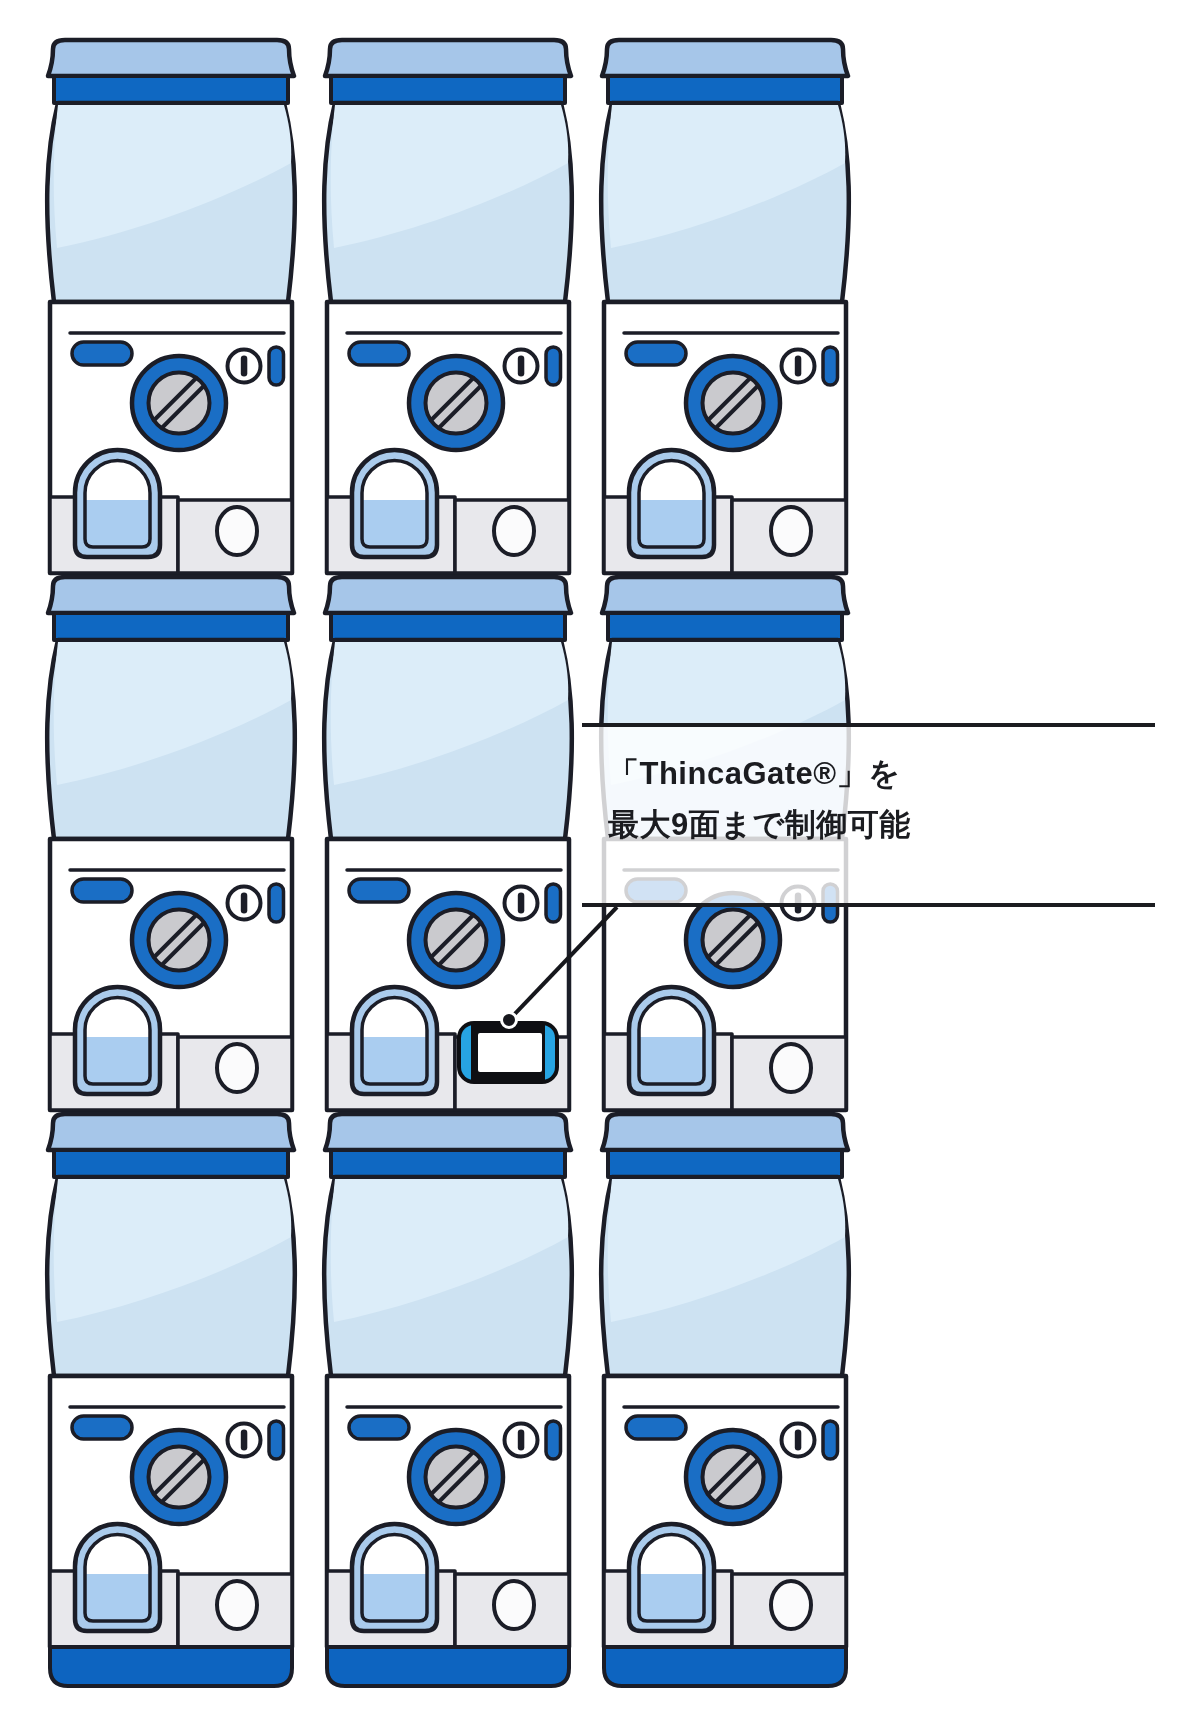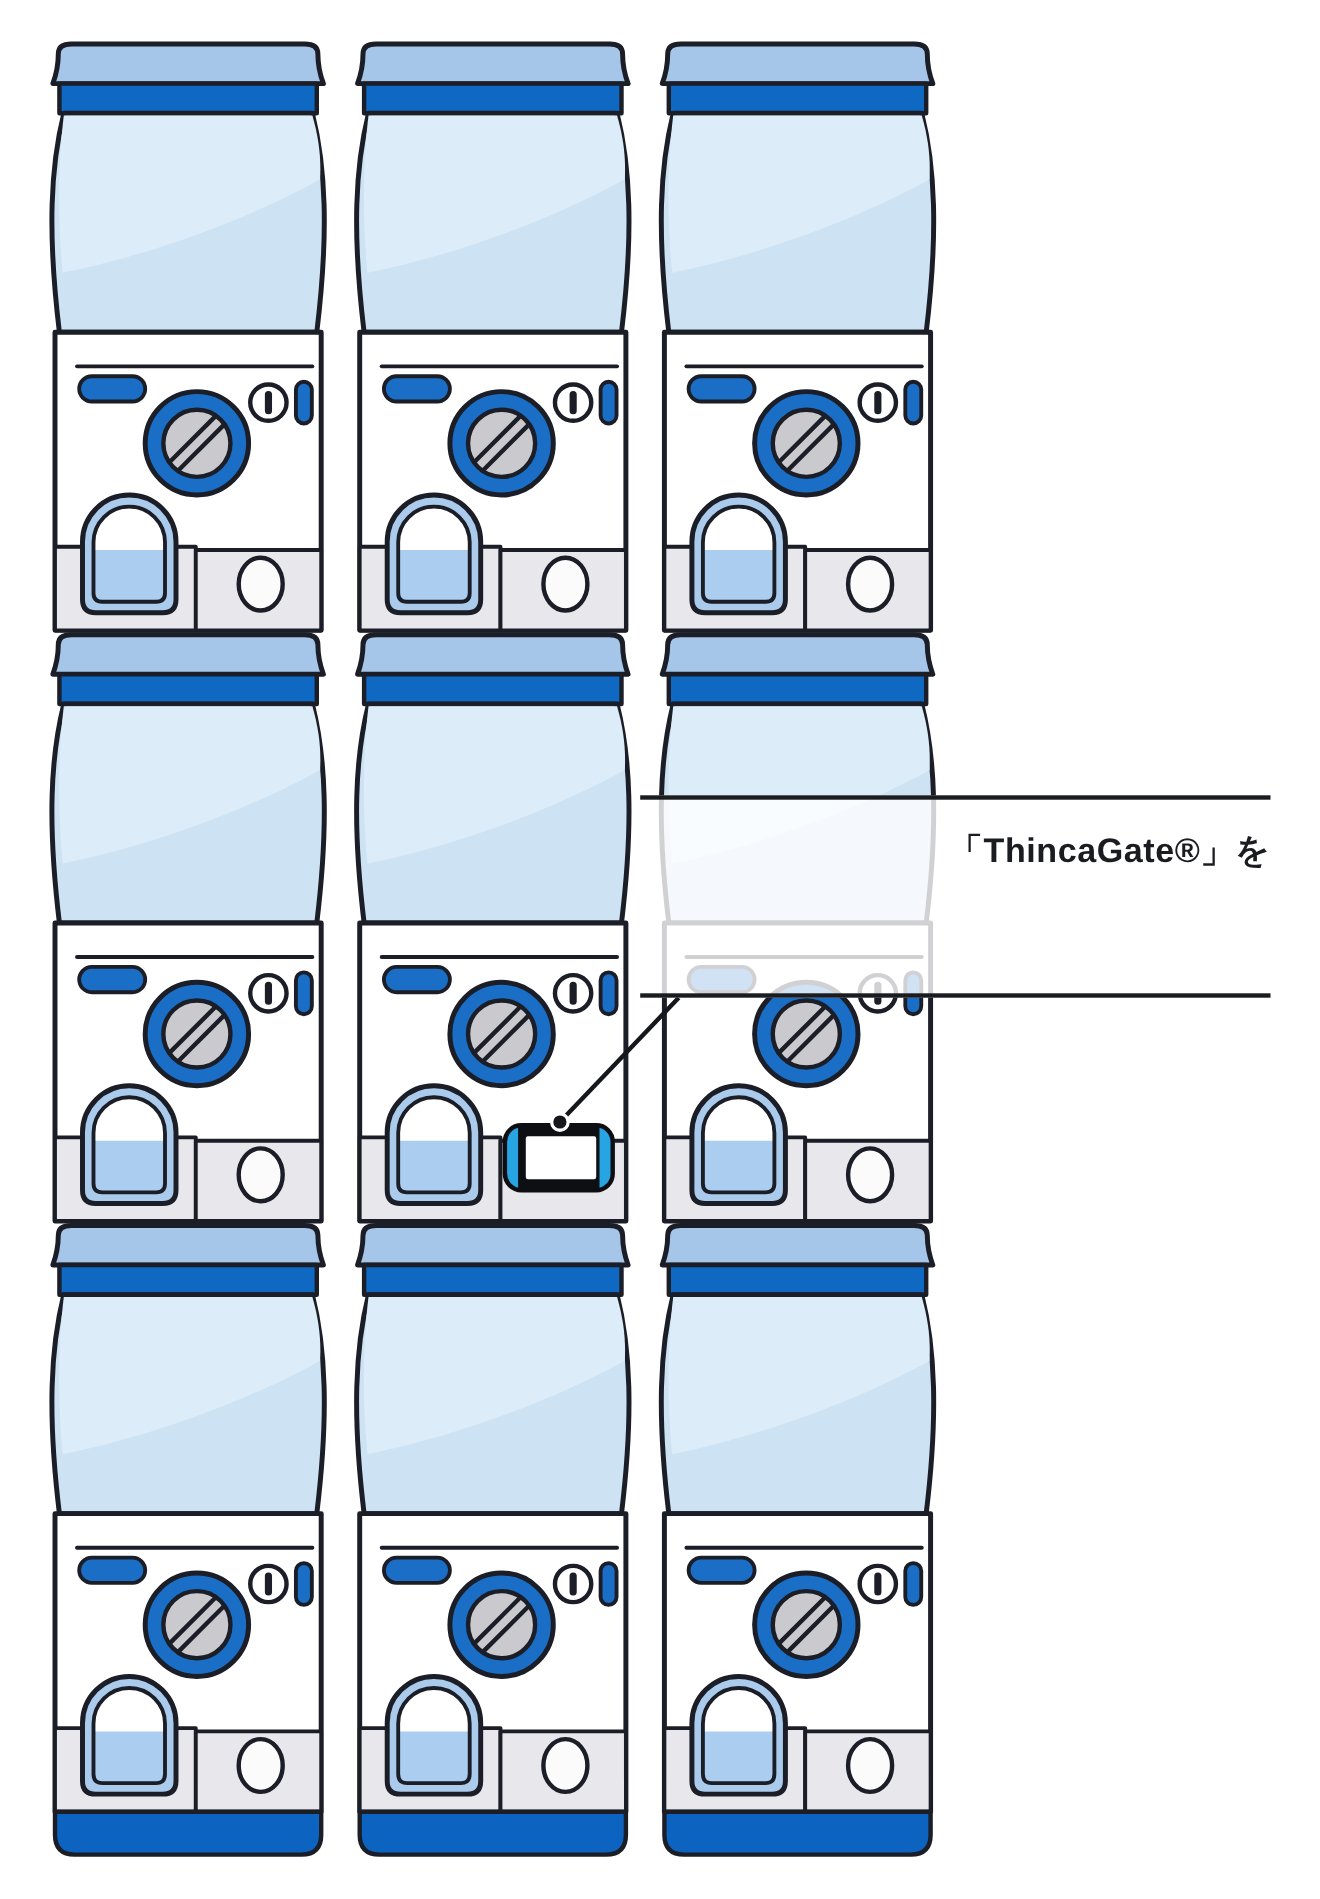--- a/index.html
+++ b/index.html
@@ -13,21 +13,21 @@
   .callout{
     position:absolute;left:582px;top:723px;width:573px;height:184px;
     box-sizing:border-box;
     background:rgba(255,255,255,0.80);
     border-top:4px solid #1b1c20;
     border-bottom:4px solid #1b1c20;
     padding:21px 0 0 26px;
     font-size:31px;line-height:51px;font-weight:700;
     color:#1b1c20;letter-spacing:0.5px;white-space:nowrap;
   }
-  .callout .line{display:block;text-align:right;}
+  .callout .line{display:block;}
 </style>
 </head>
 <body>
 
 <div class="stage">
   <div id="machine-grid">
       <div class="machine" style="left:42px;top:36px">
         <svg width="258" height="580" viewBox="0 0 258 580" xmlns="http://www.w3.org/2000/svg">
           <g stroke-linejoin="round" stroke-linecap="round">
             <path d="M6,40 C9,32 11,22 11,13 Q11,4 23,4 L235,4 Q247,4 247,13 C247,22 249,32 252,40 Z" fill="#a6c6e9" stroke="#1b1d27" stroke-width="4.5"></path>
@@ -298,14 +298,15 @@
       </div>
     </div>
 
   <svg class="leader-overlay" width="1200" height="1726" viewBox="0 0 1200 1726">
     <line id="leader-line" x1="617" y1="907" x2="509" y2="1020" stroke-width="4" stroke="#16171c"></line>
     <circle id="leader-dot" cx="509" cy="1020" r="7.5" stroke="#ffffff" stroke-width="3" fill="#16171c"></circle>
   </svg>
 
   <div class="callout" style="color: rgb(27, 28, 32); background: rgba(255, 255, 255, 0.8); border-top-color: rgb(27, 28, 32); border-bottom-color: rgb(27, 28, 32);">
     <span class="line">「ThincaGate®」を</span>
+    <span class="line">最大9面まで制御可能</span>
   </div>
 </div>
 
 </body></html>

